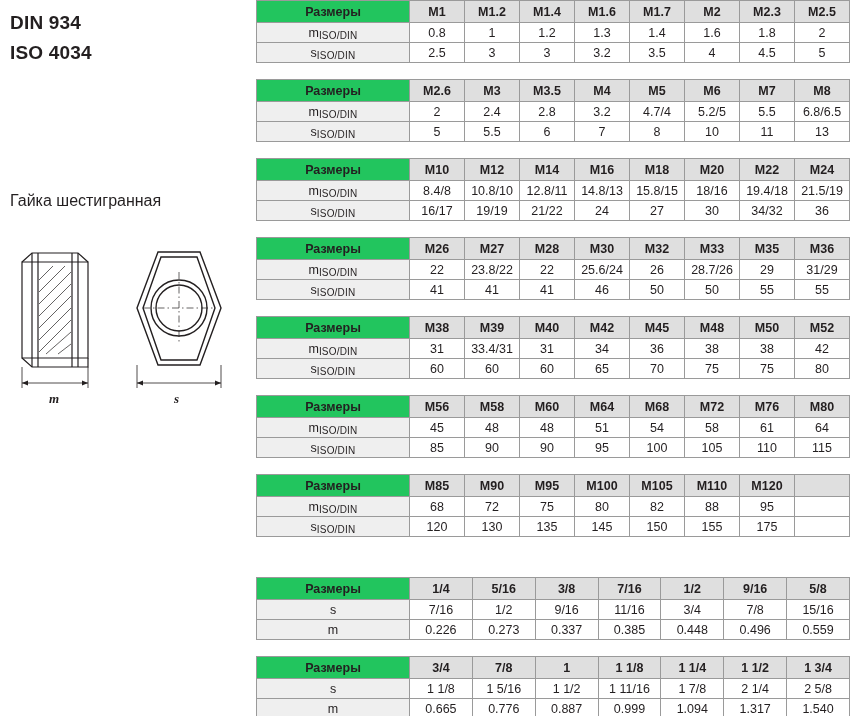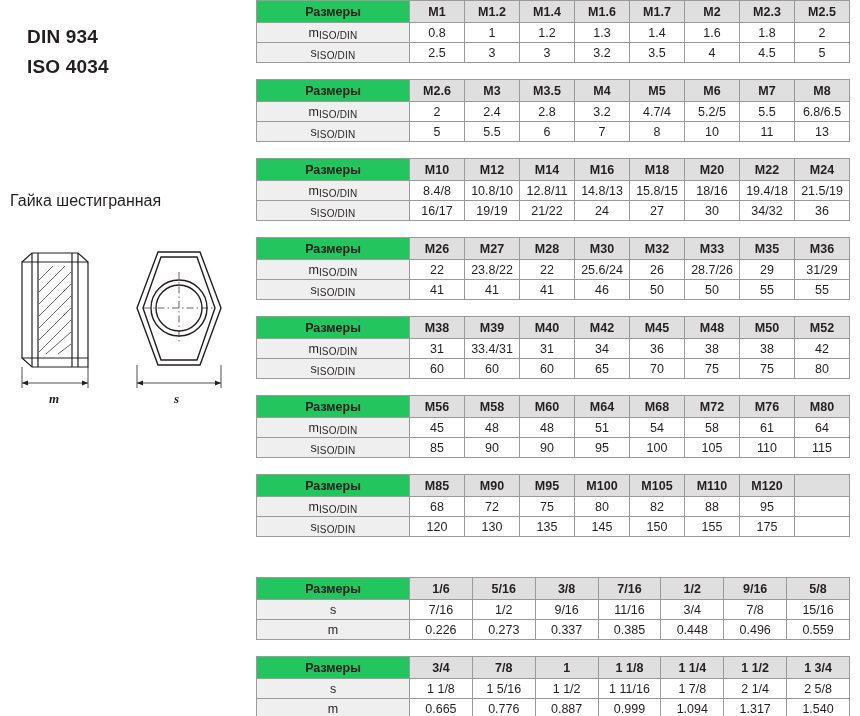--- a/index.html
+++ b/index.html
@@ -24,23 +24,22 @@
   #left-col {
     position: absolute;
     left: 0;
     top: 0;
     width: 248px;
     height: 716px;
   }
   .std-list {
     position: absolute;
     left: 10px;
-    top: 22px;
+    top: 8px;
     width: 230px;
-    margin-left: 17px;
   }
   .std-item {
     font-size: 19px;
     font-weight: bold;
     line-height: 30px;
     color: #231f20;
     letter-spacing: 0.2px;
   }
   .subtitle {
     position: absolute;
@@ -456,21 +455,21 @@
       </tr>
     </tbody>
       </table>
 
     <div class="imperial-gap"></div>
 
     <table class="dim">
       <tbody>
           <tr class="head">
         <td class="rowlabel">Размеры</td>
-        <td>1/6</td>
+        <td>1/4</td>
         <td>5/16</td>
         <td>3/8</td>
         <td>7/16</td>
         <td>1/2</td>
         <td>9/16</td>
         <td>5/8</td>
       </tr>
       <tr>
         <td class="rowlabel">s</td>
         <td>7/16</td>

